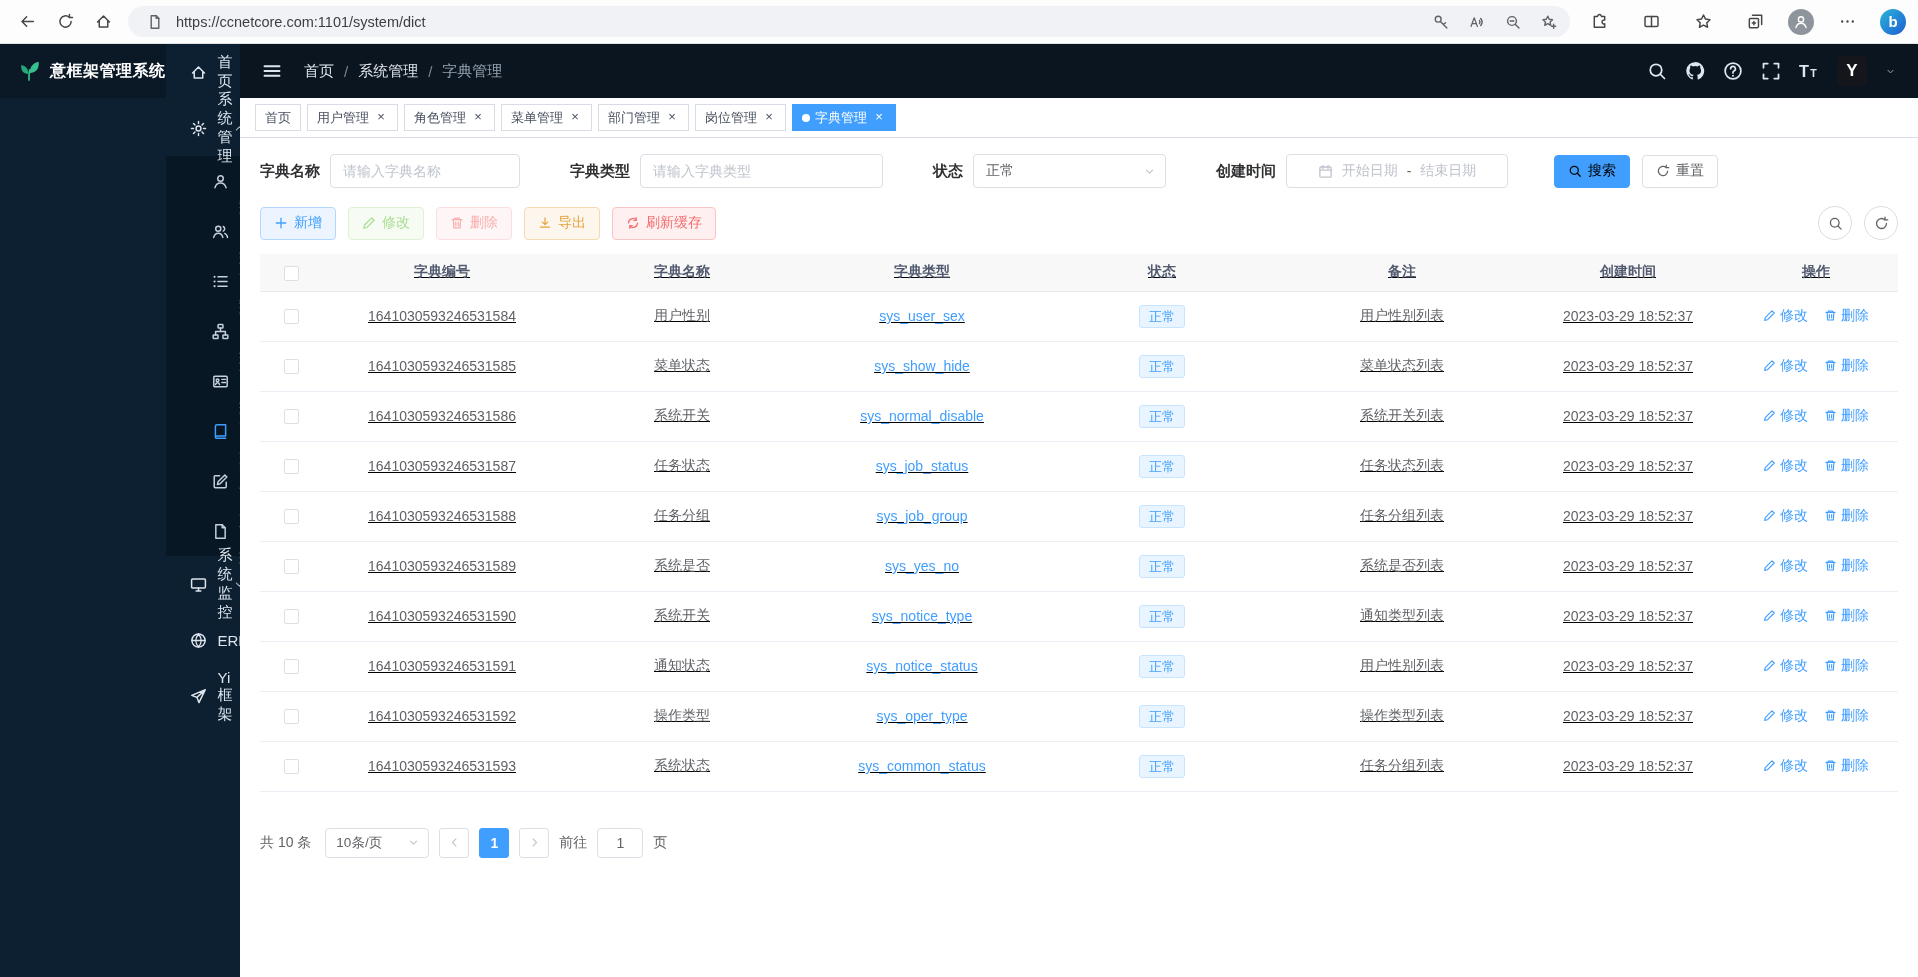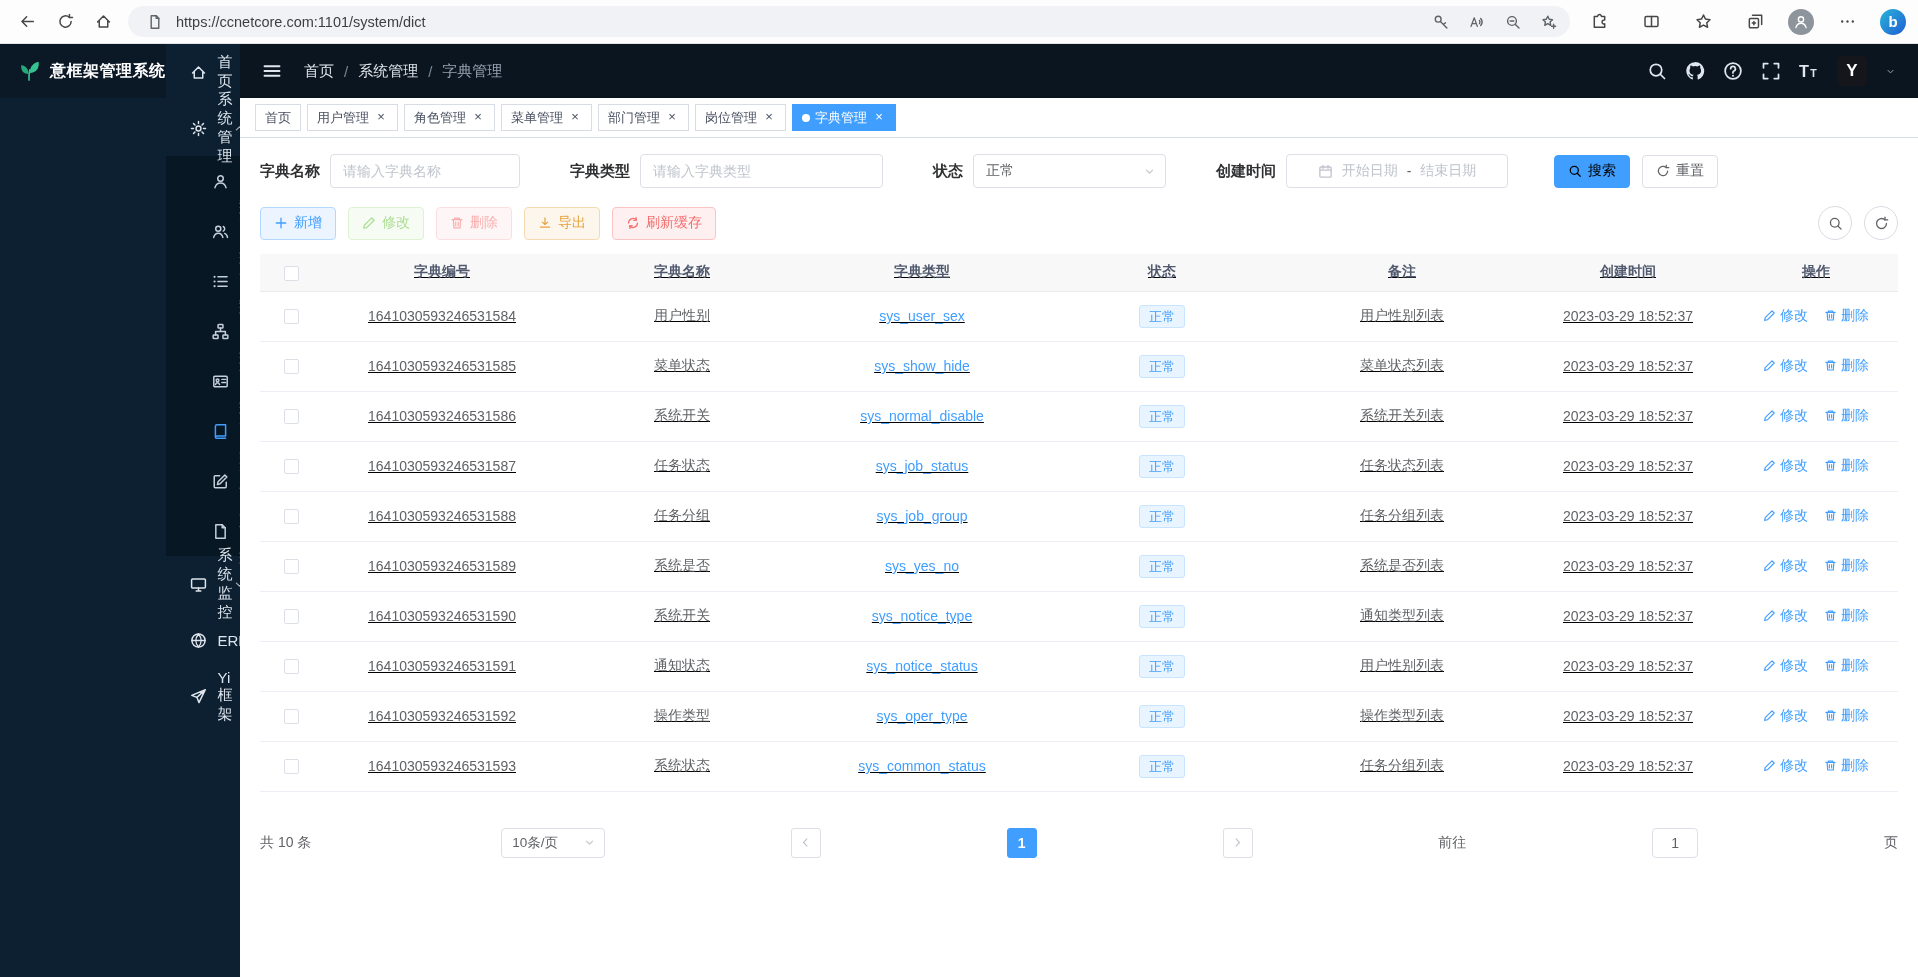--- a/index.html
+++ b/index.html
@@ -113,21 +113,21 @@
   .dict-table td { height:50px; font-size:14px; color:#606266; text-align:center; border-bottom:1px solid #ebeef5; }
   .checkbox { display:inline-block; width:15px; height:15px; border:1px solid #dcdfe6; border-radius:2px;
     background:#fff; vertical-align:middle; cursor:pointer; }
   .tag { display:inline-block; padding:0 9px; height:23px; line-height:21px; background:#e8f4ff;
     border:1px solid #c9e4ff; border-radius:3px; color:#409eff; font-size:13px; }
   .link { color:#409eff; cursor:pointer; text-decoration:none; }
   .op { display:inline-flex; align-items:center; gap:4px; font-size:14px; }
   .op svg { width:13px; height:13px; }
   .op + .op { margin-left:16px; }
 
-  .pagination { display:flex; align-items:center; justify-content:space-between; gap:10px; margin-top:36px;
+  .pagination { display:flex; align-items:center; justify-content:flex-start; gap:10px; margin-top:36px;
     font-size:14px; color:#606266; }
   .pg-total { margin-right:4px; }
   .pg-size { width:104px; height:30px; border:1px solid #dcdfe6; border-radius:4px; background:#fff;
     display:flex; align-items:center; justify-content:space-between; padding:0 8px 0 10px;
     font-size:13.5px; color:#606266; cursor:pointer; }
   .pg-btn { width:30px; height:30px; border:1px solid #dcdfe6; border-radius:3px; background:#fff;
     display:flex; align-items:center; justify-content:center; color:#303133; font-size:14px; cursor:pointer; }
   .pg-btn svg { width:13px; height:13px; }
   .pg-btn.disabled { color:#c0c4cc; }
   .pg-btn.active { background:#409eff; border-color:#409eff; color:#fff; font-weight:bold; }

